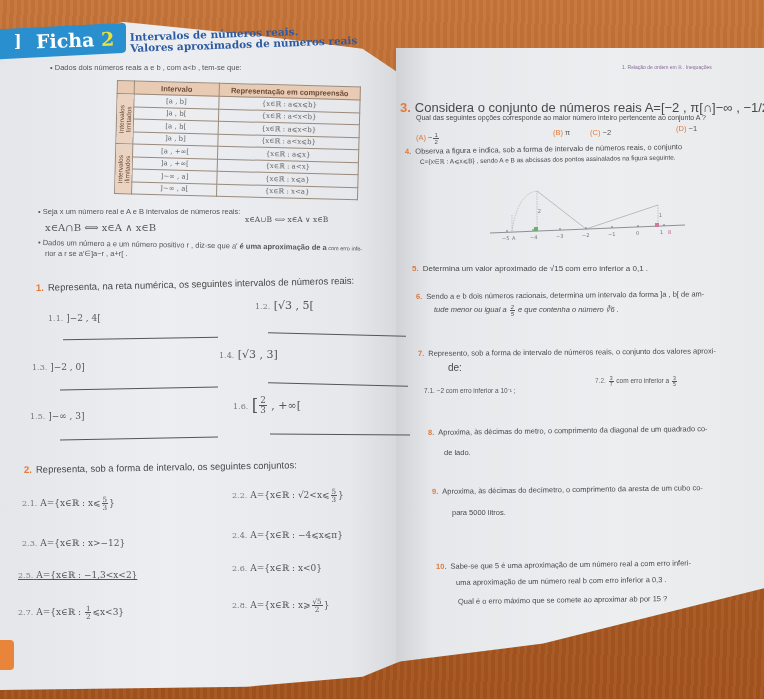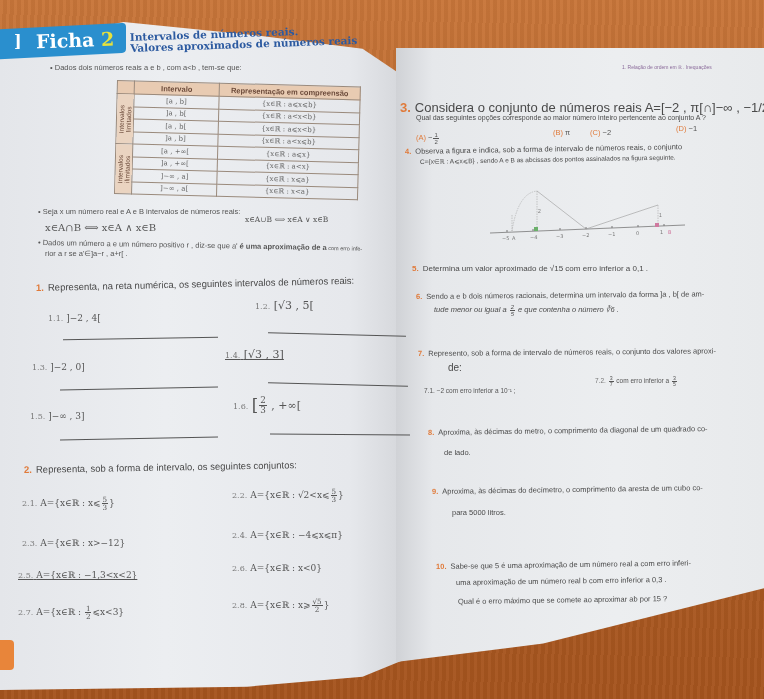--- a/index.html
+++ b/index.html
@@ -136,21 +136,21 @@
 
 <div class="abs q" style="left:36px;top:282px;transform:rotate(-1.3deg);transform-origin:left;">
   <span class="qn">1.</span><span>Representa, na reta numérica, os seguintes intervalos de números reais:</span>
 </div>
 <span class="abs math" style="left:32px;top:313px;margin-left:16px;"><span class="qnum-left">1.1.</span> <span>]−2 , 4[</span></span>
 <span class="abs math" style="left:233px;top:299px;font-size:11px;margin-left:22px;"><span class="qnum-left">1.2.</span> <span>[√3 , 5[</span></span>
 <div class="line" style="left:63px;top:338px;width:155px;transform:rotate(-1deg);"></div>
 <div class="line" style="left:268px;top:334px;width:138px;transform:rotate(1.5deg);"></div>
 
 <span class="abs math" style="left:32px;top:362px;"><span class="qnum-left">1.3.</span> <span>]−2 , 0]</span></span>
-<span class="abs math" style="left:225px;top:348px;font-size:11px;text-decoration:underline;"><span class="qnum-left">1.4.</span> <span>[√3 , 3]</span></span>
+<span class="abs math" style="left:219px;top:348px;font-size:11px;"><span class="qnum-left">1.4.</span> <span>[√3 , 3]</span></span>
 <div class="line" style="left:60px;top:388px;width:158px;transform:rotate(-1deg);"></div>
 <div class="line" style="left:268px;top:384px;width:140px;transform:rotate(1.5deg);"></div>
 
 <span class="abs math" style="left:30px;top:411px;"><span class="qnum-left">1.5.</span> <span>]−∞ , 3]</span></span>
 <span class="abs math" style="left:233px;top:396px;font-size:11px;"><span class="qnum-left">1.6.</span> <span class="big">[</span><span class="frac">
       <span class="num">2</span>
       <span>3</span>
     </span><span> , +∞[</span></span>
 <div class="line" style="left:60px;top:438px;width:158px;transform:rotate(-1deg);"></div>
 <div class="line" style="left:270px;top:434px;width:140px;transform:rotate(0.5deg);"></div>

